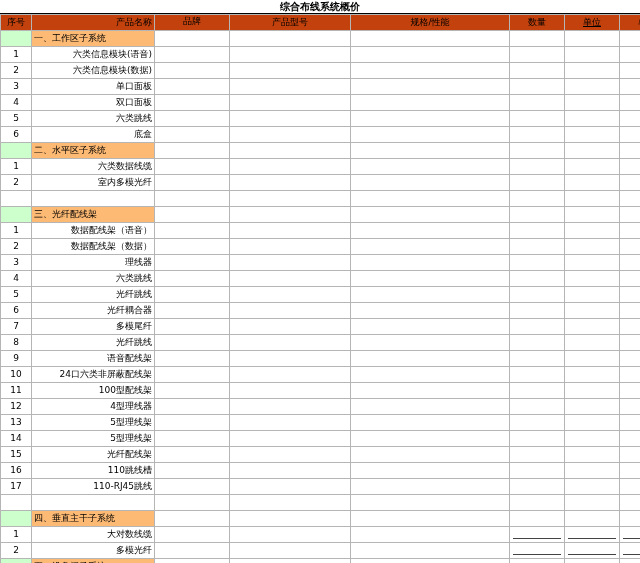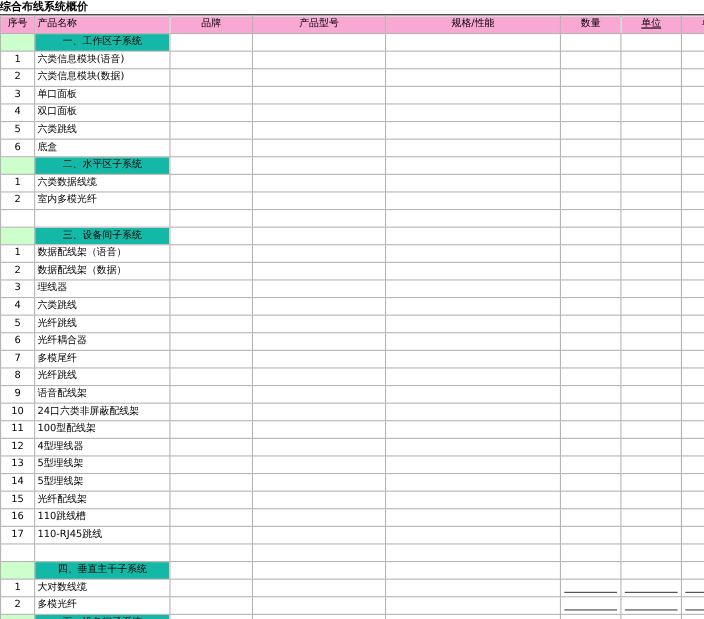--- a/index.html
+++ b/index.html
@@ -15,20 +15,21 @@
     color: #000000;
     overflow: hidden;
   }
   .sheet {
     width: 640px;
     position: relative;
   }
   .title-row {
     height: 13px;
     line-height: 13px;
+    text-align: center;
     font-size: 10px;
     font-weight: bold;
     color: #000;
     border-bottom: 1px solid #000;
   }
   table.grid {
     border-collapse: collapse;
     table-layout: fixed;
     width: 640px;
   }
@@ -37,38 +38,38 @@
     height: 15px;
     padding: 0 2px;
     font-size: 9px;
     font-weight: normal;
     overflow: hidden;
     white-space: nowrap;
     line-height: 15px;
     vertical-align: middle;
   }
   thead td {
-    background: #f9a8d4;
+    background: #c2410c;
     text-align: center;
     font-size: 9px;
     border: 1px solid #808080;
   }
   td.c-seq { width: 26px; text-align: center; }
-  td.c-name { width: 118px; text-align: left; }
+  td.c-name { width: 118px; text-align: right; }
   td.c-brand { width: 70px; font-family: Liberation Mono, monospace; }
   td.c-model { width: 116px; }
   td.c-spec { width: 154px; }
   td.c-qty { width: 50px; }
   td.c-unit { width: 50px; text-decoration: underline; }
   td.c-price { width: 50px; }
 
   tr.section td.c-name {
-    background: #14b8a6;
+    background: #fdba74;
     font-weight: normal;
-    text-align: center;
+    text-align: left;
   }
   tr.section td.c-seq {
     background: #ccffcc;
   }
   .hline {
     display: block;
     border-bottom: 1px solid #444;
     height: 7px;
     margin: 0 1px;
   }
@@ -200,21 +201,21 @@
           <td class="c-name"></td>
           <td class="c-brand"></td>
           <td class="c-model"></td>
           <td class="c-spec"></td>
           <td class="c-qty"></td>
           <td class="c-unit"></td>
           <td class="c-price"></td>
         </tr>
         <tr class="section">
           <td class="c-seq"></td>
-          <td class="c-name">三、设备间子系统</td>
+          <td class="c-name">三、光纤配线架</td>
           <td class="c-brand"></td>
           <td class="c-model"></td>
           <td class="c-spec"></td>
           <td class="c-qty"></td>
           <td class="c-unit"></td>
           <td class="c-price"></td>
         </tr>
         <tr>
           <td class="c-seq">1</td>
           <td class="c-name">数据配线架（语音）</td>

